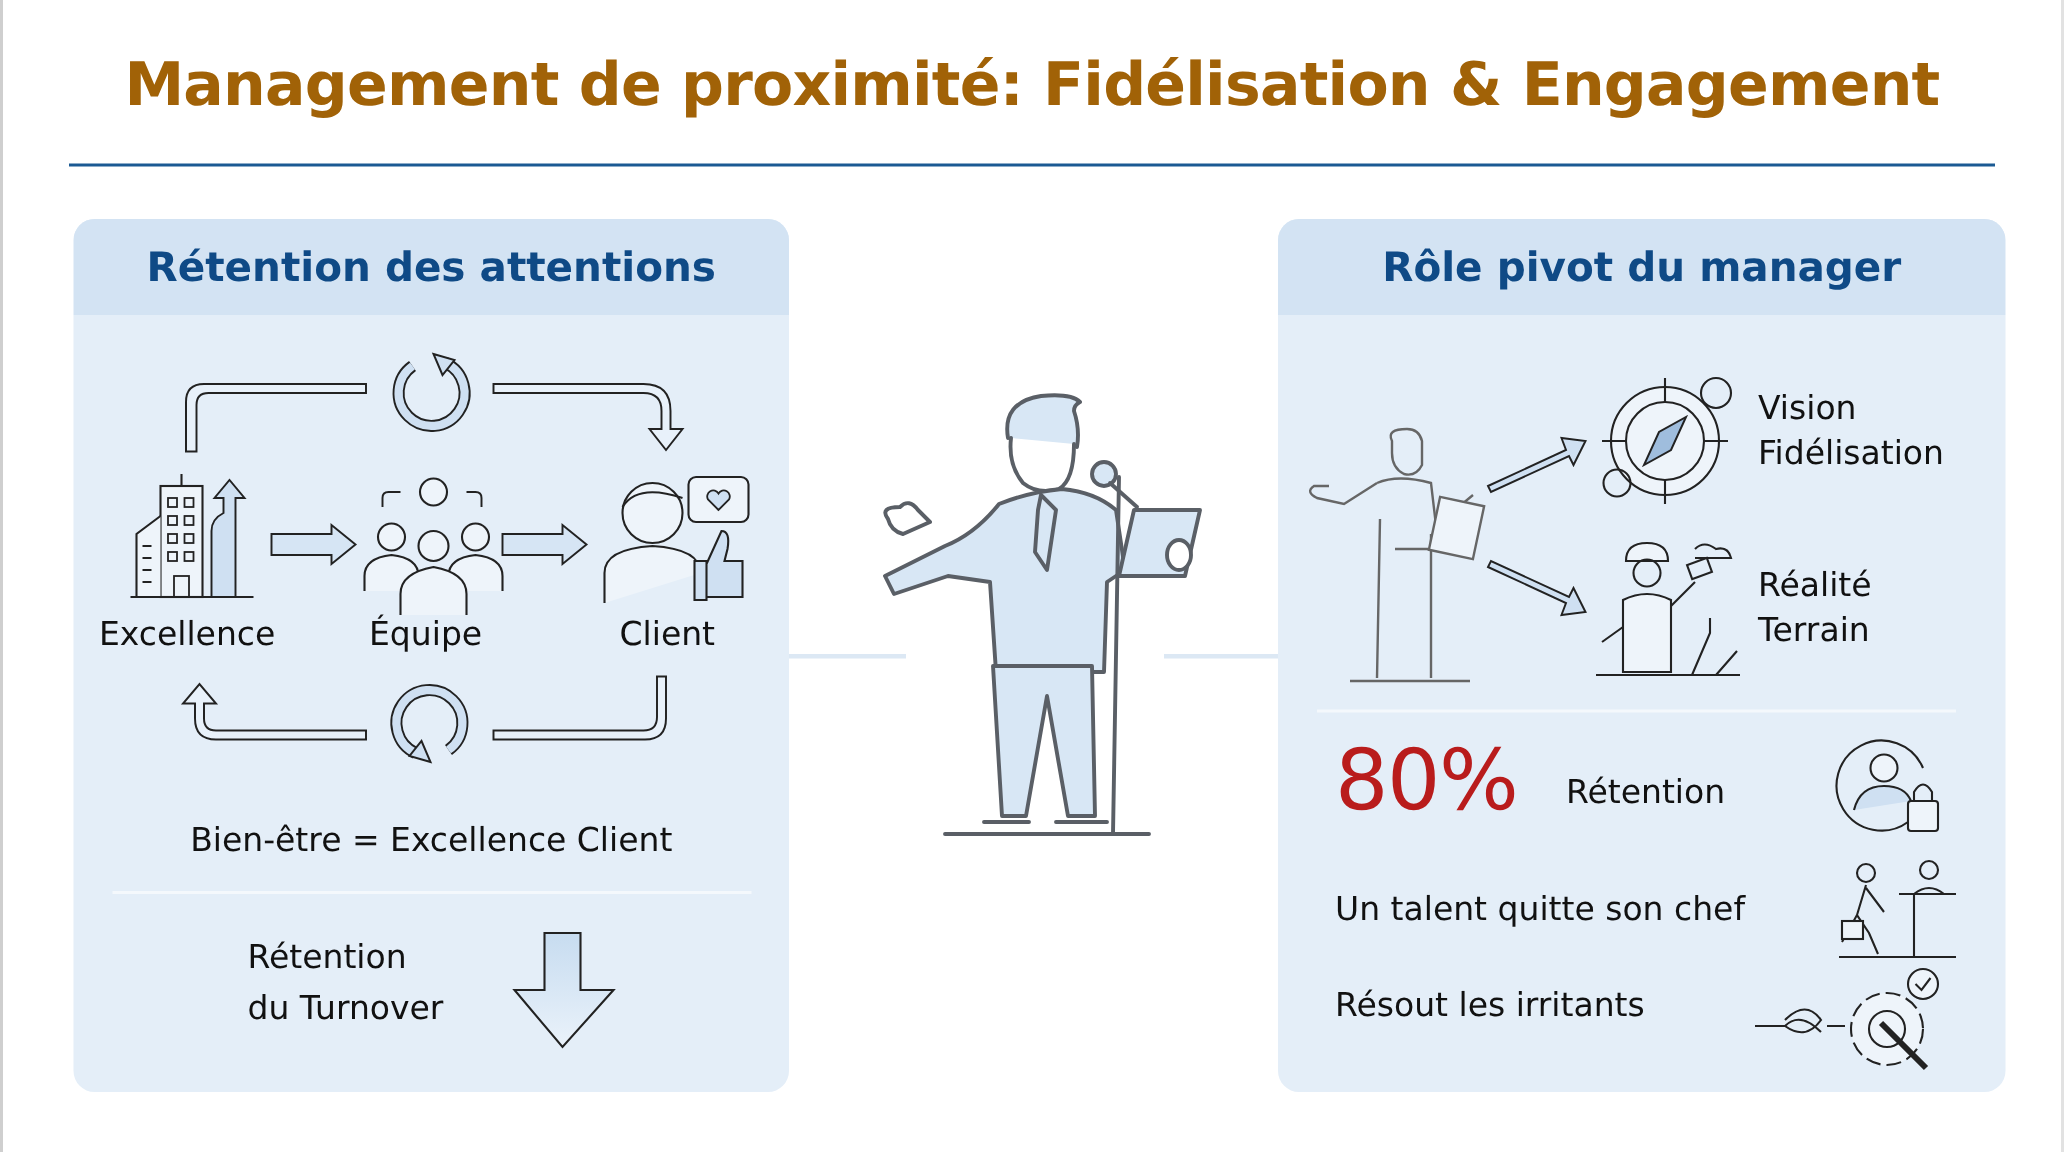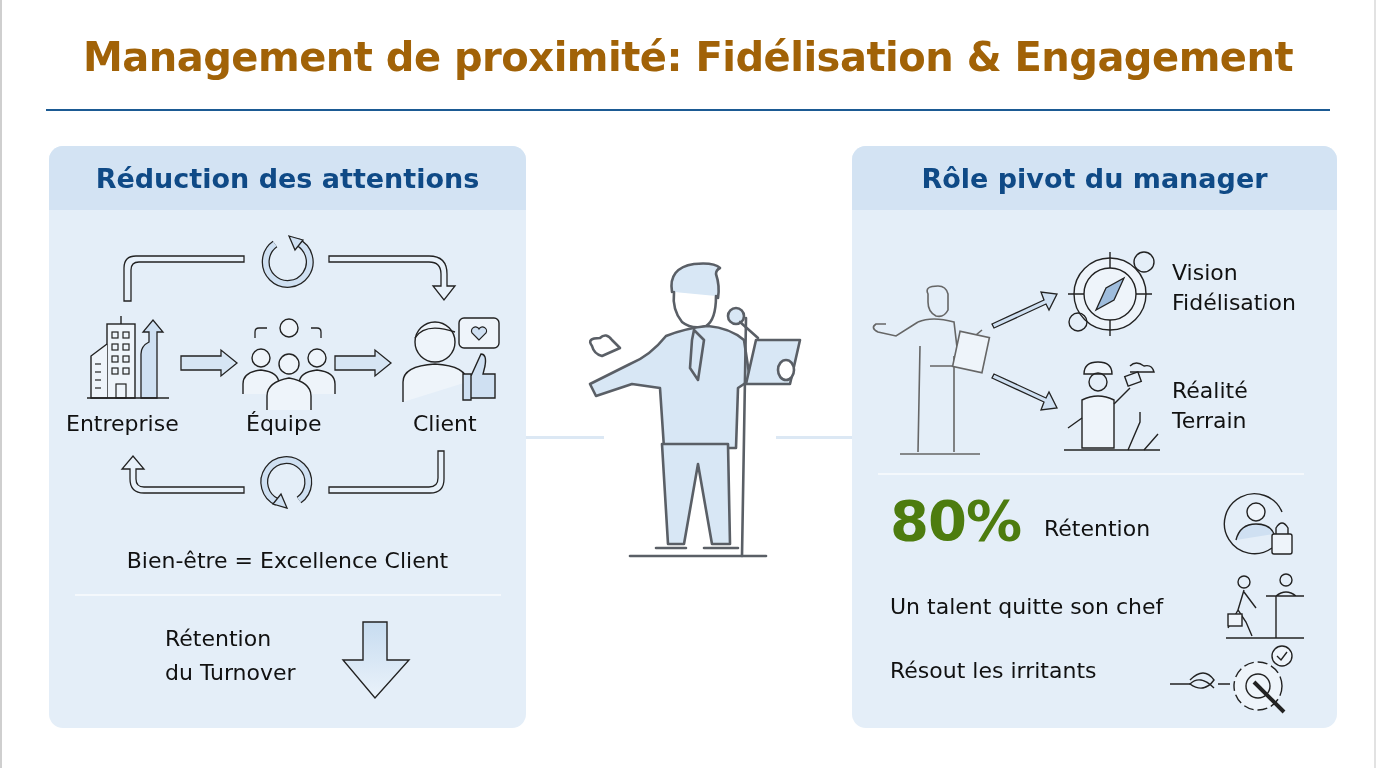--- a/index.html
+++ b/index.html
@@ -10,33 +10,33 @@
   .title-rule{position:absolute;left:46px;top:109px;width:1284px;height:2px;background:#1b5a93;}
   .panel{position:absolute;background:#e4eef8;border-radius:14px;overflow:hidden;}
   .panel-head{height:64px;background:#d3e3f3;display:flex;align-items:center;justify-content:center;font-size:27px;font-weight:bold;color:#0f4a86;}
   #left{left:49px;top:146px;width:477px;height:582px;}
   #right{left:852px;top:146px;width:485px;height:582px;}
   .abs{position:absolute;}
   .lbl{position:absolute;font-weight:normal;font-size:22px;color:#111;}
   .sep{position:absolute;height:2px;background:#f4f8fc;}
   .connector{position:absolute;height:3px;background:#dce8f4;}
   svg{overflow:visible;}
-  .big{position:absolute;font-size:56px;font-weight:bold;color:#4d7c0f;letter-spacing:-1px;}
+  .big{position:absolute;font-size:56px;font-weight:normal;color:#b91c1c;letter-spacing:-1px;}
 </style>
 </head>
 <body>
 
 <div class="frame-left"></div>
 <div class="frame-right"></div>
 
 <div class="title">Management de proximité: Fidélisation &amp; Engagement</div>
 <div class="title-rule"></div>
 
 <div class="panel" id="left">
-  <div class="panel-head">Réduction des attentions</div>
+  <div class="panel-head">Rétention des attentions</div>
 
   <svg class="abs" style="left:0;top:0" width="477" height="582">
     <path d="M75 155 V122 q0 -12 12 -12 H195 v6 H90 q-8 0 -8 8 V155 Z" fill="#e8f1fa" stroke="#222" stroke-width="1.3"></path>
     <path d="M280 110 H380 q18 0 18 18 v12 h8 l-11 14 -11 -14 h8 v-12 q0 -12 -12 -12 H280 Z" fill="#e8f1fa" stroke="#222" stroke-width="1.3"></path>
 
     <path d="M395 305 V333 q0 14 -14 14 H280 v-6 H380 q9 0 9 -9 V305 Z" fill="#e8f1fa" stroke="#222" stroke-width="1.3"></path>
     <path d="M195 347 H95 q-14 0 -14 -14 v-10 h-8 l11 -13 11 13 h-8 v10 q0 8 8 8 H195 Z" fill="#e8f1fa" stroke="#222" stroke-width="1.3"></path>
 
     <path d="M132 210 h40 v-6 l16 13 -16 13 v-6 h-40 Z" fill="#d6e5f4" stroke="#222" stroke-width="1.3"></path>
     <path d="M286 210 h40 v-6 l16 13 -16 13 v-6 h-40 Z" fill="#d6e5f4" stroke="#222" stroke-width="1.3"></path>
@@ -68,21 +68,21 @@
         <rect x="36" y="54" width="6" height="6"></rect>
       <rect x="29" y="70" width="10" height="14"></rect>
       <line x1="8" y1="50" x2="14" y2="50"></line>
         <line x1="8" y1="58" x2="14" y2="58"></line>
         <line x1="8" y1="66" x2="14" y2="66"></line>
         <line x1="8" y1="74" x2="14" y2="74"></line>
     </g>
     <path d="M54 84 V40 q0 -8 8 -12 V18 h-6 l10 -12 10 12 h-6 V84 Z" fill="#cfe0f2" stroke="#222" stroke-width="1.3"></path>
     <line x1="0" y1="84" x2="82" y2="84" stroke="#222" stroke-width="1.4"></line>
   </svg>
-  <div class="lbl" style="left:17px;top:265px">Entreprise</div>
+  <div class="lbl" style="left:17px;top:265px">Excellence</div>
 
   <svg class="abs" style="left:192px;top:168px" width="96" height="96" viewBox="0 0 96 96">
     <g fill="#eef4fa" stroke="#222" stroke-width="1.4">
       <circle cx="48" cy="14" r="9"></circle>
       <circle cx="20" cy="44" r="9"></circle>
         <circle cx="76" cy="44" r="9"></circle>
       <circle cx="48" cy="50" r="10"></circle>
       <path d="M2 80 v-10 q0 -12 18 -14 q18 2 18 14 v10"></path>
       <path d="M58 80 v-10 q0 -12 18 -14 q18 2 18 14 v10"></path>
       <path d="M26 96 v-14 q0 -14 22 -18 q22 4 22 18 v14"></path>

